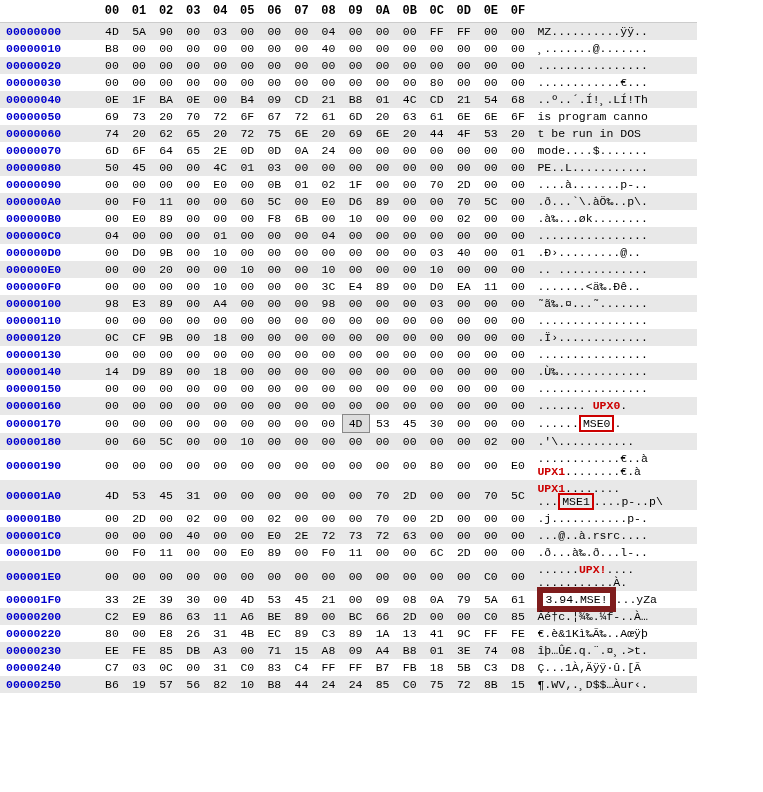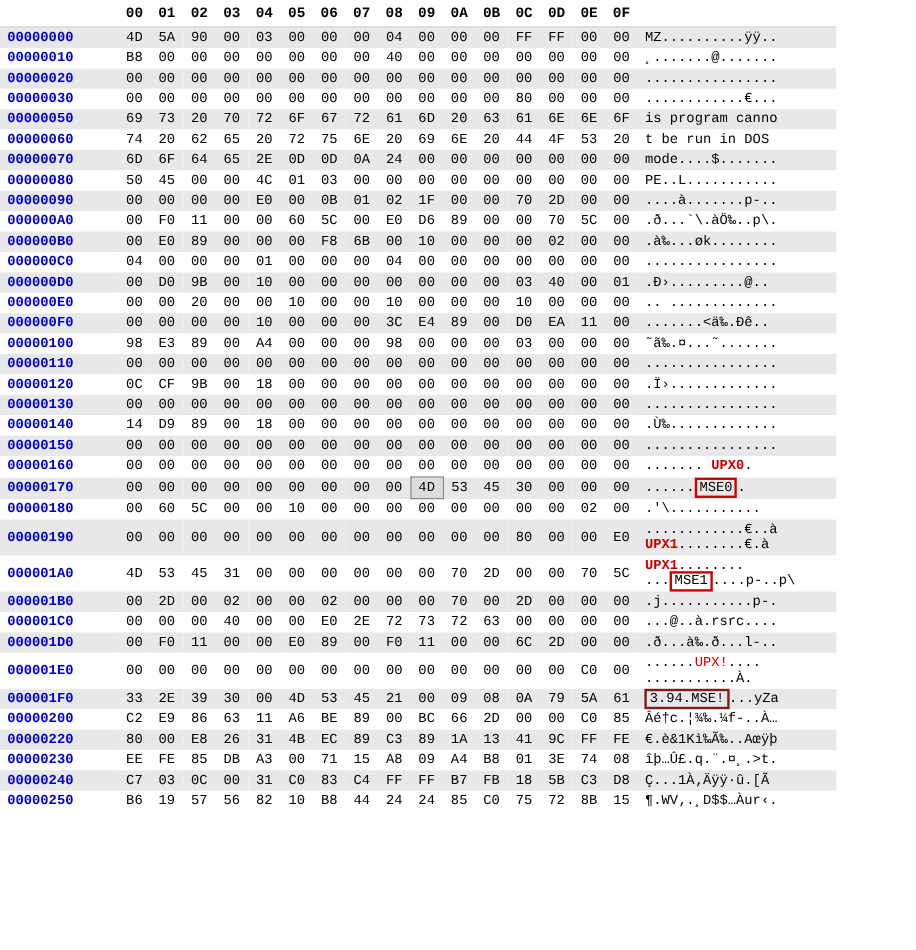--- a/index.html
+++ b/index.html
@@ -168,20 +168,40 @@
         <td class="hex-byte">00</td>
         <td class="hex-byte">00</td>
         <td class="hex-byte">00</td>
         <td class="hex-byte">80</td>
         <td class="hex-byte">00</td>
         <td class="hex-byte">00</td>
         <td class="hex-byte">00</td>
         <td class="decoded">............€...</td>
       </tr>
       <tr>
+        <td class="offset">00000040</td>
+        <td class="hex-byte">0E</td>
+        <td class="hex-byte">1F</td>
+        <td class="hex-byte">BA</td>
+        <td class="hex-byte">0E</td>
+        <td class="hex-byte">00</td>
+        <td class="hex-byte">B4</td>
+        <td class="hex-byte">09</td>
+        <td class="hex-byte">CD</td>
+        <td class="hex-byte">21</td>
+        <td class="hex-byte">B8</td>
+        <td class="hex-byte">01</td>
+        <td class="hex-byte">4C</td>
+        <td class="hex-byte">CD</td>
+        <td class="hex-byte">21</td>
+        <td class="hex-byte">54</td>
+        <td class="hex-byte">68</td>
+        <td class="decoded">..º..´.Í!¸.LÍ!Th</td>
+      </tr>
+      <tr>
         <td class="offset">00000050</td>
         <td class="hex-byte">69</td>
         <td class="hex-byte">73</td>
         <td class="hex-byte">20</td>
         <td class="hex-byte">70</td>
         <td class="hex-byte">72</td>
         <td class="hex-byte">6F</td>
         <td class="hex-byte">67</td>
         <td class="hex-byte">72</td>
         <td class="hex-byte">61</td>
@@ -685,41 +705,41 @@
         <td class="hex-byte">00</td>
         <td class="hex-byte">00</td>
         <td class="hex-byte">00</td>
         <td class="hex-byte">00</td>
         <td class="hex-byte">00</td>
         <td class="hex-byte">00</td>
         <td class="hex-byte">00</td>
         <td class="hex-byte">00</td>
         <td class="hex-byte">C0</td>
         <td class="hex-byte">00</td>
-        <td class="decoded">......<span style="color:#c00;font-weight:normal">UPX!</span>....<br>...........À.</td>
+        <td class="decoded">......<span style="color:#c00;font-weight:bold">UPX!</span>....<br>...........À.</td>
       </tr>
       <tr>
         <td class="offset">000001F0</td>
         <td class="hex-byte">33</td>
         <td class="hex-byte">2E</td>
         <td class="hex-byte">39</td>
         <td class="hex-byte">30</td>
         <td class="hex-byte">00</td>
         <td class="hex-byte">4D</td>
         <td class="hex-byte">53</td>
         <td class="hex-byte">45</td>
         <td class="hex-byte">21</td>
         <td class="hex-byte">00</td>
         <td class="hex-byte">09</td>
         <td class="hex-byte">08</td>
         <td class="hex-byte">0A</td>
         <td class="hex-byte">79</td>
         <td class="hex-byte">5A</td>
         <td class="hex-byte">61</td>
-        <td class="decoded"><span style="border:2px solid #7f1d1d;padding:0 2px">3.94.MSE!</span>...yZa</td>
+        <td class="decoded"><span style="border:6px solid #7f1d1d;padding:0 2px">3.94.MSE!</span>...yZa</td>
       </tr>
       <tr>
         <td class="offset">00000200</td>
         <td class="hex-byte">C2</td>
         <td class="hex-byte">E9</td>
         <td class="hex-byte">86</td>
         <td class="hex-byte">63</td>
         <td class="hex-byte">11</td>
         <td class="hex-byte">A6</td>
         <td class="hex-byte">BE</td>

